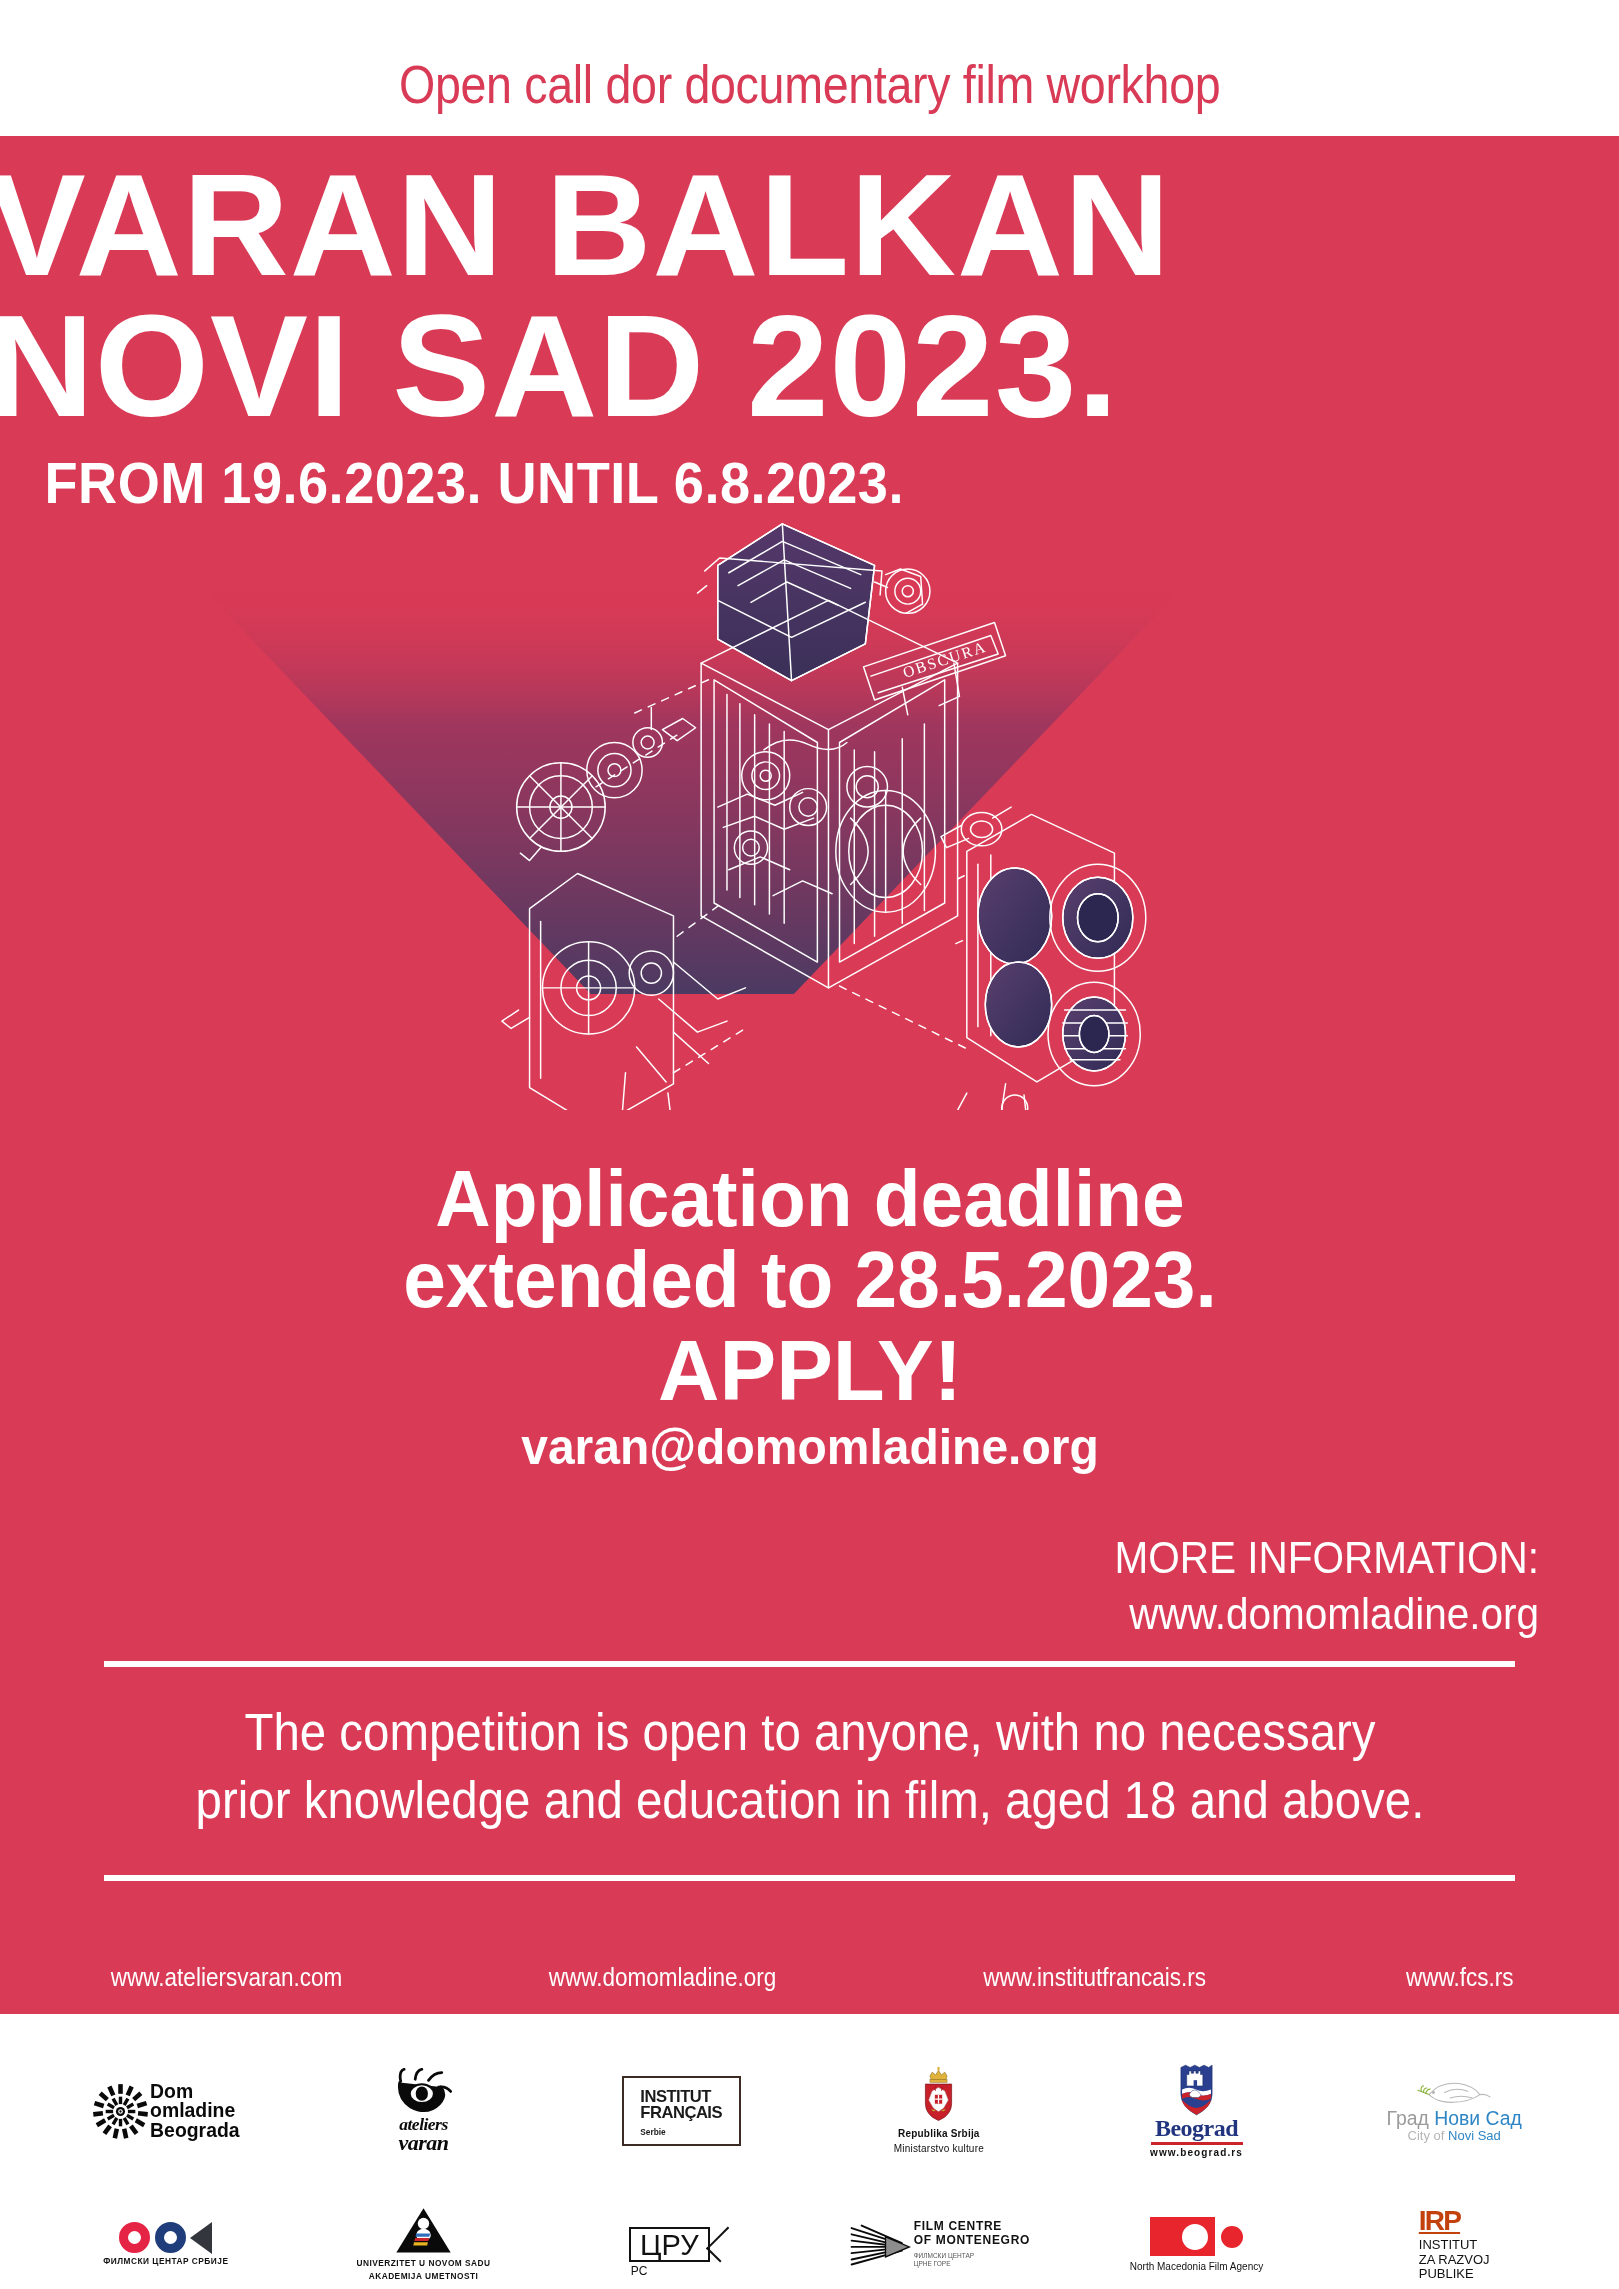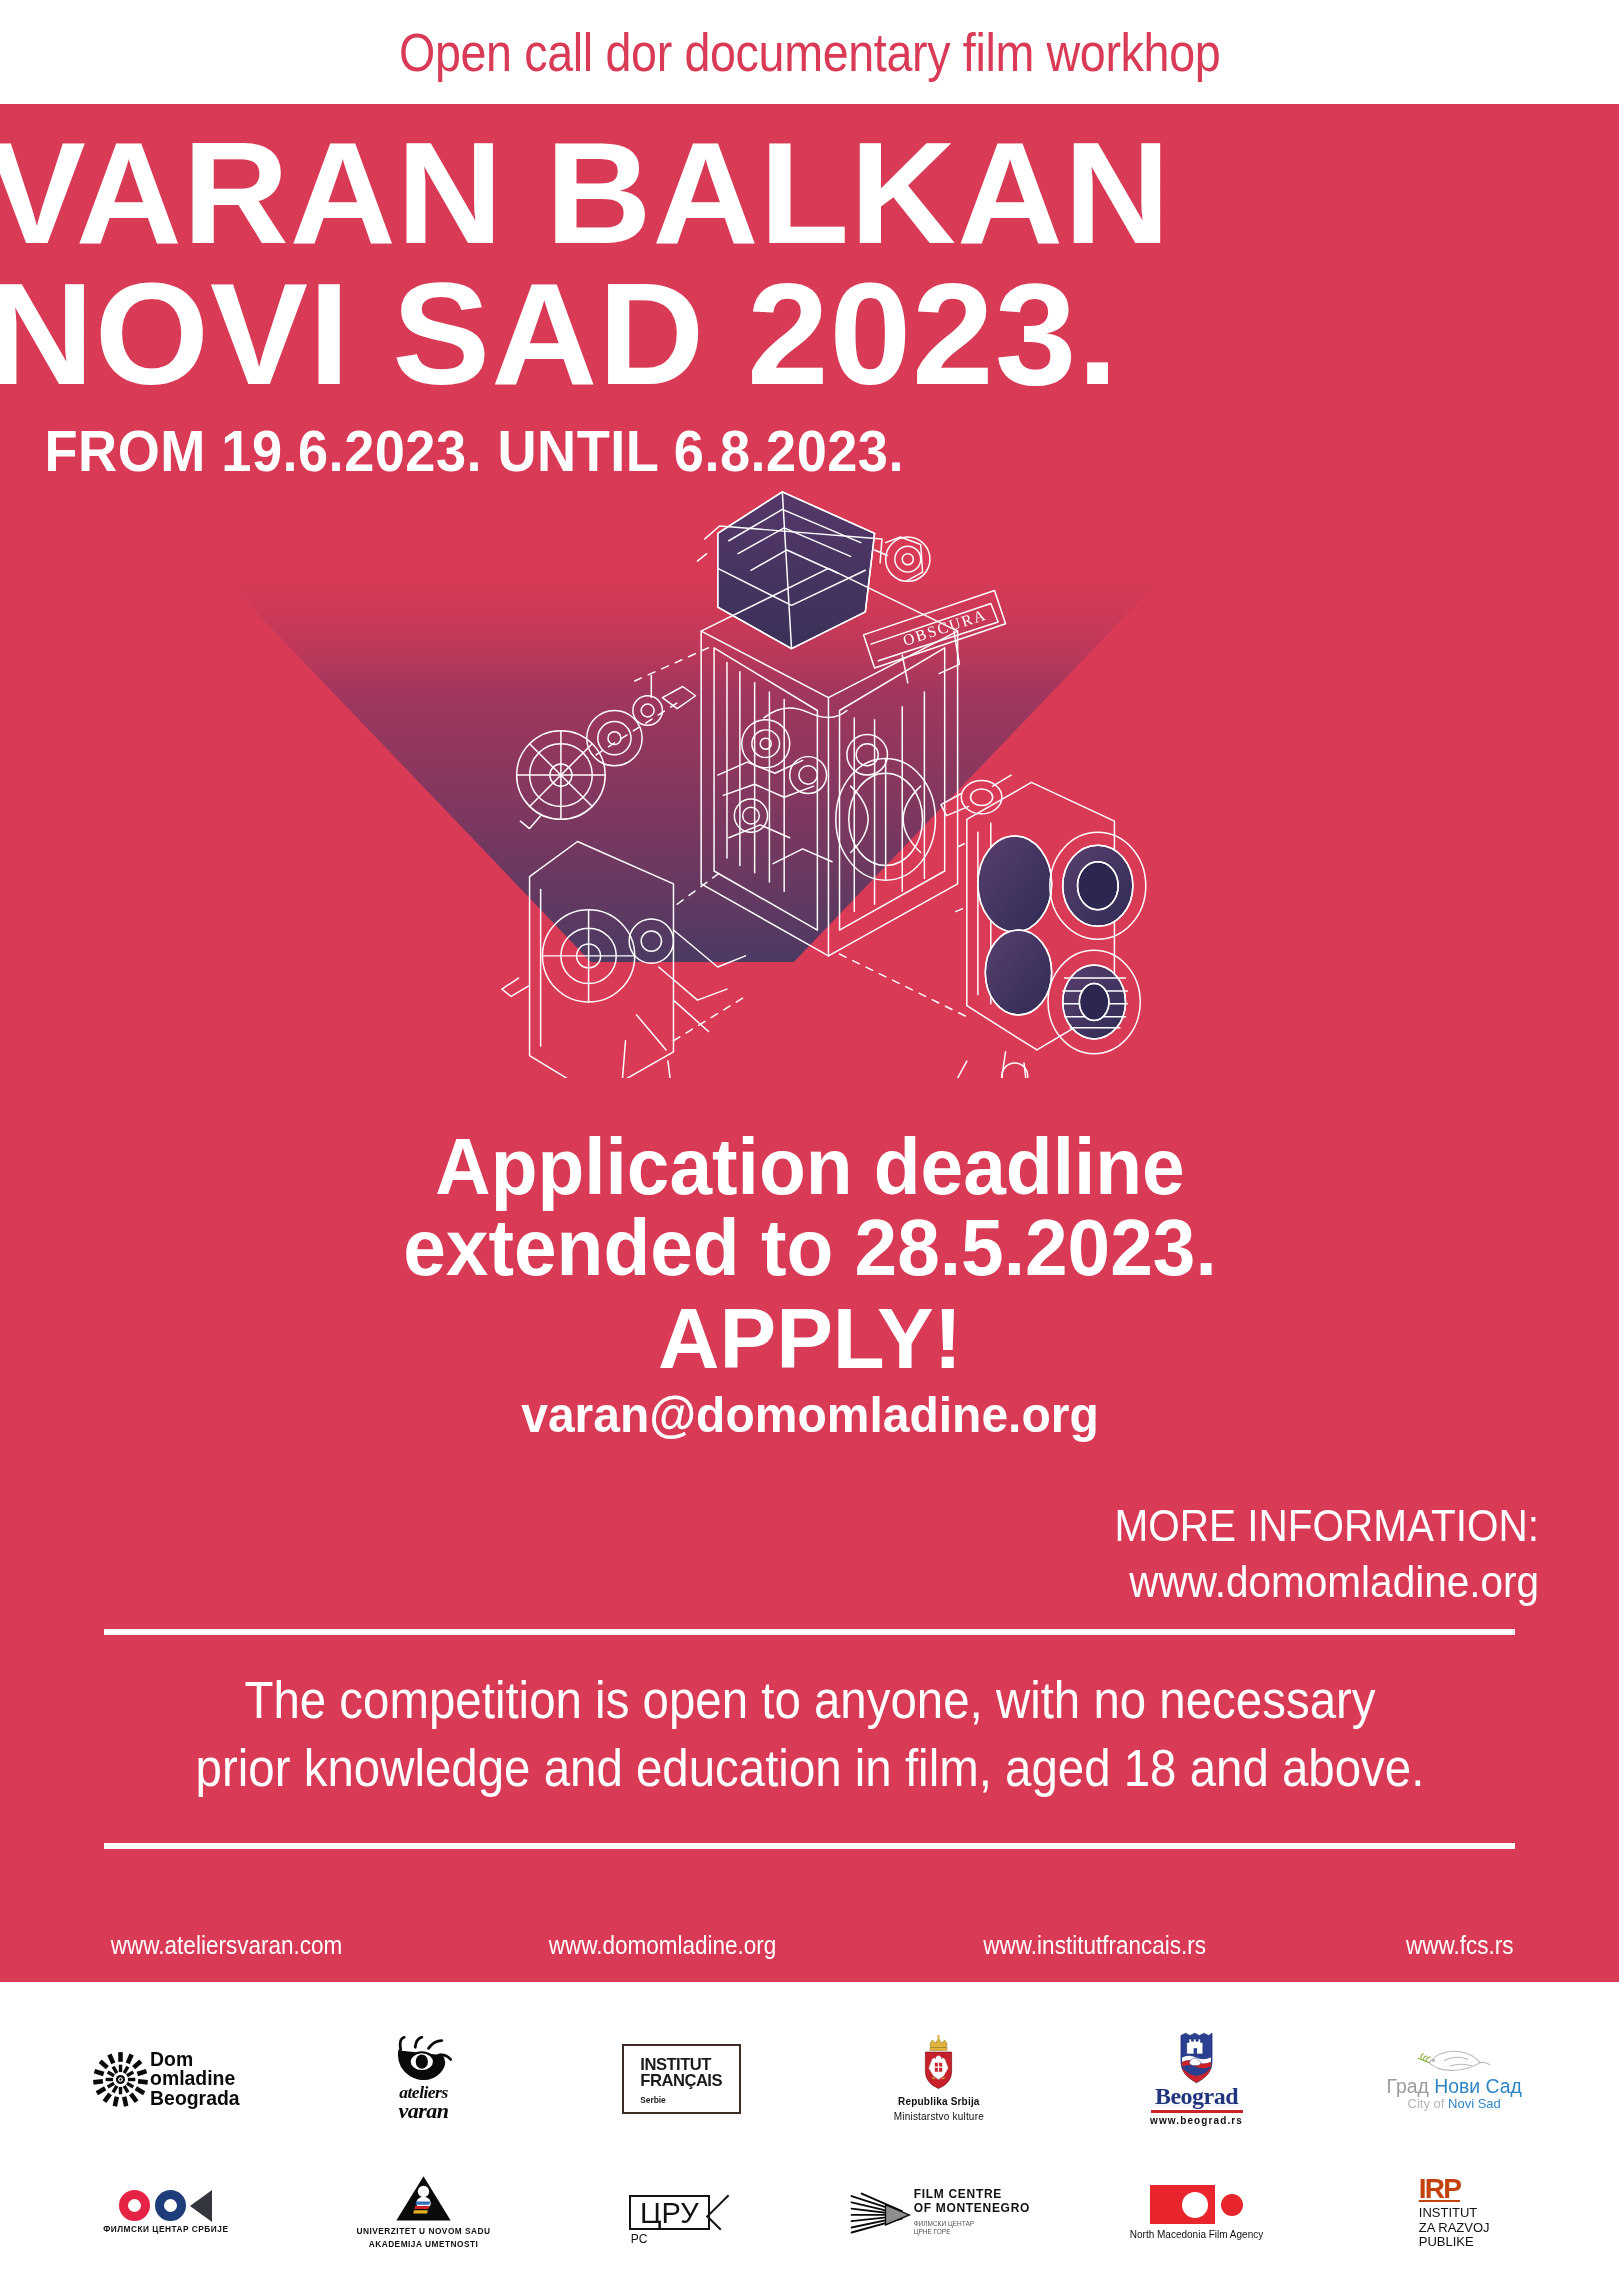--- a/index.html
+++ b/index.html
@@ -9,20 +9,21 @@
     background: #ffffff;
     font-family: "Liberation Sans", sans-serif;
     overflow: hidden;
   }
 
   .poster {
     position: relative;
     width: 1620px;
     height: 1604px;
     background: #ffffff;
+    margin-top: 32px;
   }
 
   
   .header-band {
     position: absolute;
     left: 0; top: 0;
     width: 1620px;
     height: 104px;
     background: #ffffff;
     display: flex;

